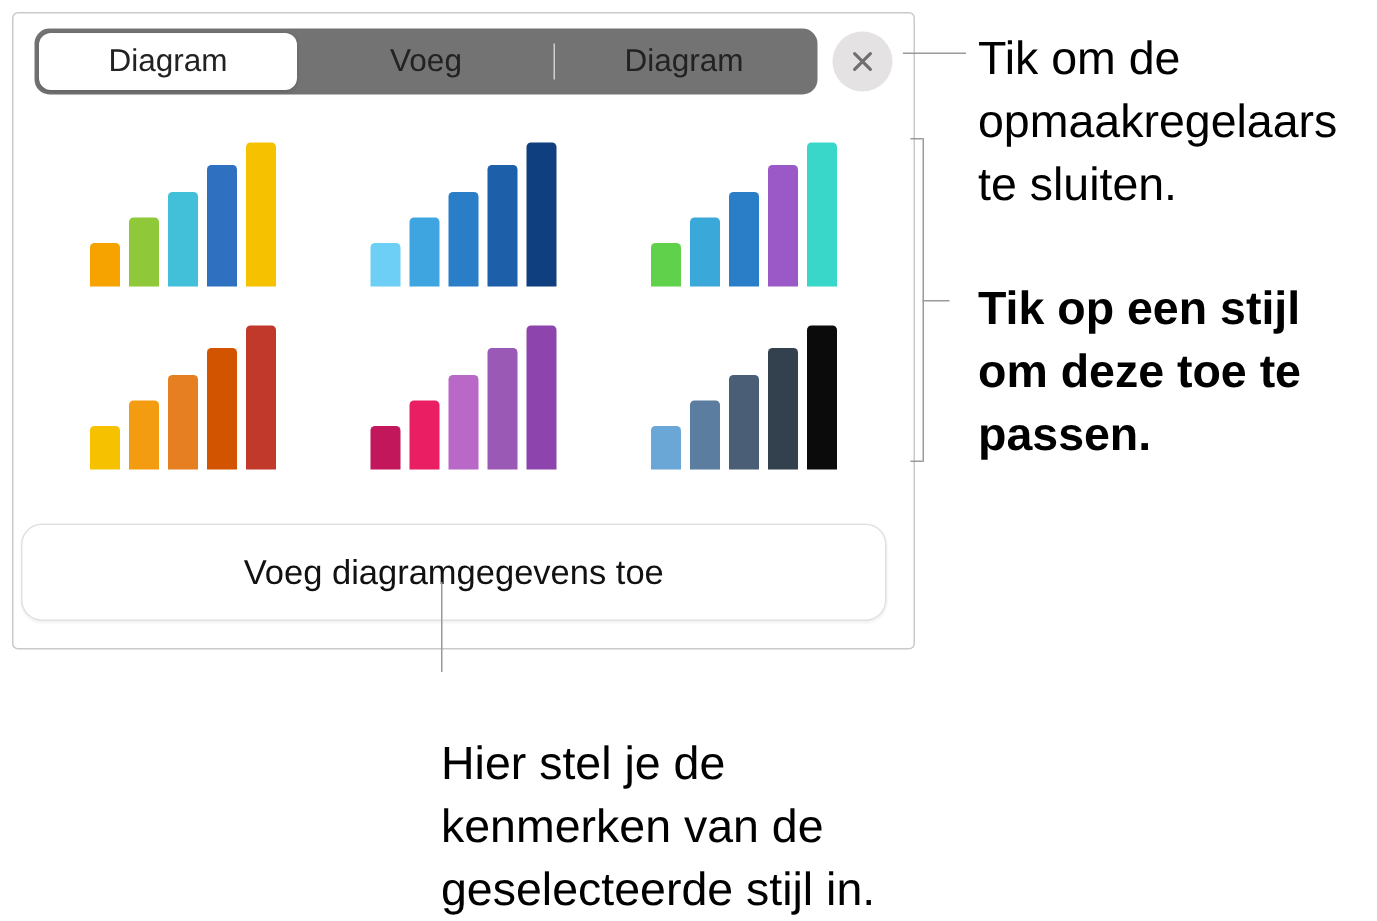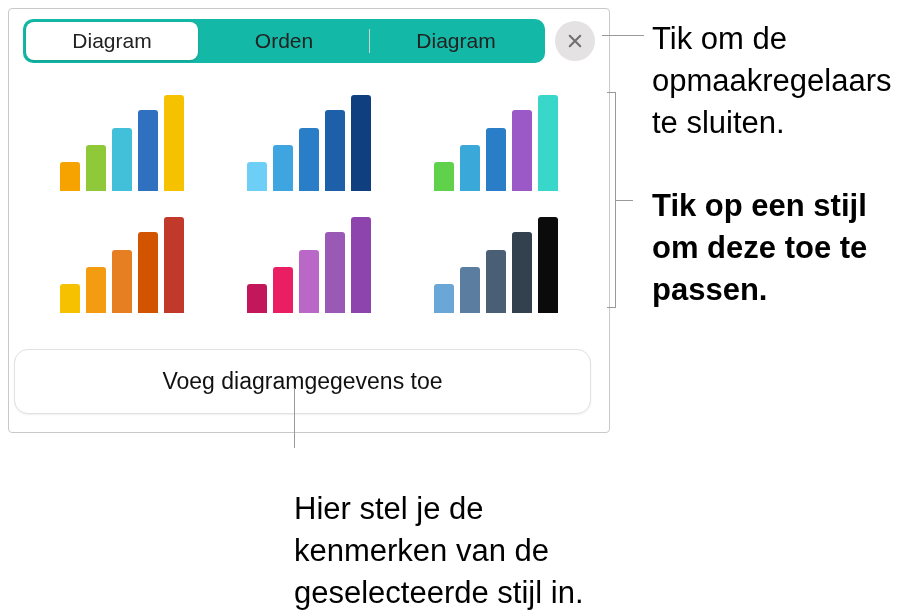--- a/index.html
+++ b/index.html
@@ -21,21 +21,21 @@
       padding-bottom: 18px;
     }
     .tab-row {
       display: flex;
       align-items: center;
       padding: 10px 14px 8px 14px;
       gap: 10px;
     }
     .segmented {
       display: flex;
-      background: #14b8a6;
+      background: #737373;
       border-radius: 10px;
       padding: 3px;
       flex: 1;
     }
     .segment {
       flex: 1;
       text-align: center;
       padding: 7px 0;
       font-size: 21px;
       color: #222;
@@ -137,21 +137,21 @@
 </head>
 <body>
 
 <div class="panel">
   <div class="tab-row">
     <div class="segmented">
       <div class="segment active">
         <span>Diagram</span>
       </div>
       <div class="segment">
-        <span>Orden</span>
+        <span>Voeg</span>
       </div>
       <div class="segment">
         <span>Diagram</span>
       </div>
     </div>
     <div class="close-btn">
       <svg viewBox="0 0 24 24">
         <path d="M5 5 L19 19 M19 5 L5 19" stroke="#6f6f6f" stroke-width="2.8" stroke-linecap="round" fill="none"></path>
       </svg>
     </div>

